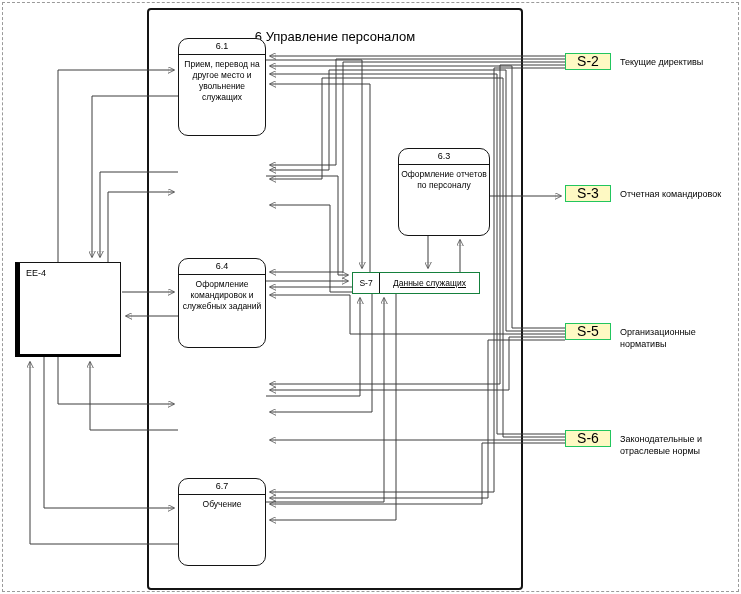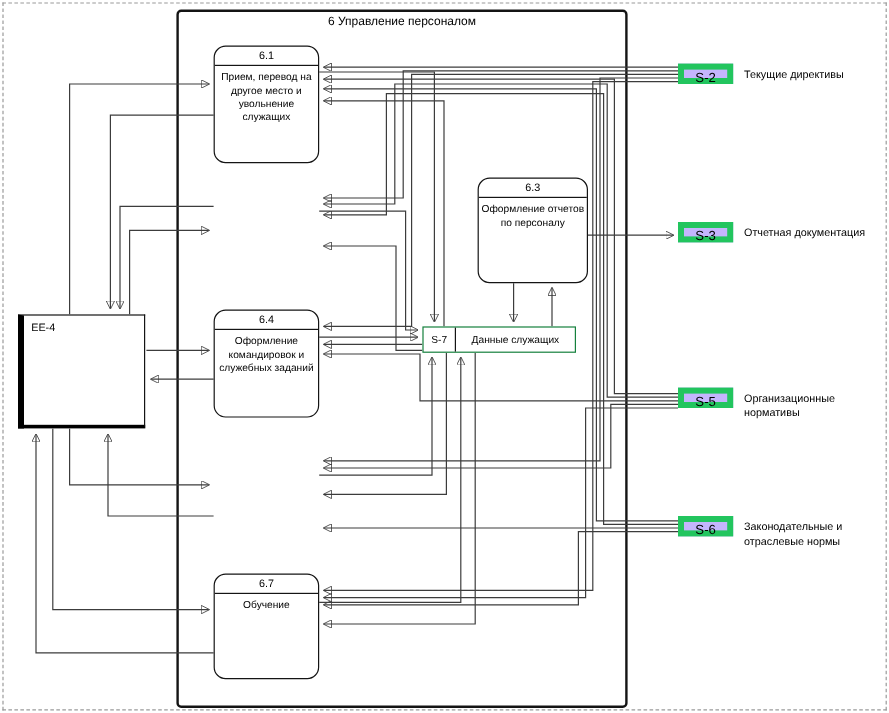--- a/index.html
+++ b/index.html
@@ -1,34 +1,34 @@
 <!DOCTYPE html>
 <html><head>
 <meta charset="utf-8">
 <style>
   html,body{margin:0;padding:0;background:#fff;}
   .stage{position:relative;width:741px;height:594px;background:#fff;overflow:hidden;
          font-family:"Liberation Sans",sans-serif;color:#000;}
   .frame{position:absolute;left:2px;top:2px;width:735px;height:588px;border:1px dashed #9a9a9a;z-index:0;}
   .boundary{position:absolute;border:2px solid #141414;border-radius:4px;background:#fff;z-index:1;}
-  .btitle{text-align:center;font-size:10px;padding-top:3px;}
+  .btitle{text-align:center;font-size:13px;padding-top:19px;}
   svg.edges{position:absolute;left:0;top:0;z-index:2;}
   svg.edges path{fill:none;stroke:#3c3c3c;stroke-width:1;marker-end:url(#arr);}
   .node{position:absolute;z-index:3;background:#fff;box-sizing:border-box;}
   .process{border:1.2px solid #141414;border-radius:10px;text-align:center;font-size:8.5px;}
   .pid{border-bottom:1px solid #141414;padding:2px 0 3px 0;font-size:9px;}
   .plabel{padding:4px 2px 0 2px;line-height:1.3;}
   .entity{border:1px solid #141414;border-left:5px solid #000;border-bottom:3px solid #000;font-size:9px;}
   .eid{padding:5px 0 0 6px;}
   .elabel{padding:9px 0 0 28px;}
   .store{display:flex;border:1px solid #15803d;font-size:8.5px;align-items:stretch;}
   .store-id{width:26px;border-right:1px solid #141414;display:flex;align-items:center;justify-content:center;}
-  .store-label{flex:1;display:flex;align-items:center;justify-content:center;}
-  .sbox{position:absolute;z-index:3;box-sizing:border-box;border:5px solid #22c55e;background:#c4b5fd;
-        font-size:11px;text-align:center;line-height:15px;}
+  .store-label{flex:1;display:flex;align-items:center;justify-content:center;text-decoration:underline;}
+  .sbox{position:absolute;z-index:3;box-sizing:border-box;border:1px solid #22c55e;background:#fef9c3;
+        font-size:14px;text-align:center;line-height:15px;}
   .slabel{position:absolute;z-index:3;font-size:9px;line-height:1.3;}
 </style>
 </head>
 <body>
 
 <div class="stage">
 
   <div class="frame"></div>
 
   <div class="boundary" style="left:147px;top:8px;width:372px;height:578px">
@@ -108,21 +108,21 @@
 
   <div class="node store" style="left:352px;top:272px;width:128px;height:22px">
     <div class="store-id">S-7</div>
     <div class="store-label">Данные служащих</div>
   </div>
 
   <div class="sbox" style="left:565px;top:53px;width:46px;height:17px">S-2</div>
   <div class="slabel" style="left:620px;top:57px;width:118px">Текущие директивы</div>
 
   <div class="sbox" style="left:565px;top:185px;width:46px;height:17px">S-3</div>
-  <div class="slabel" style="left:620px;top:189px;width:118px">Отчетная документация</div>
+  <div class="slabel" style="left:620px;top:189px;width:118px">Отчетная командировок</div>
 
   <div class="sbox" style="left:565px;top:323px;width:46px;height:17px">S-5</div>
   <div class="slabel" style="left:620px;top:327px;width:100px">Организационные нормативы</div>
 
   <div class="sbox" style="left:565px;top:430px;width:46px;height:17px">S-6</div>
   <div class="slabel" style="left:620px;top:434px;width:112px">Законодательные и отраслевые нормы</div>
 
 </div>
 
 </body></html>

